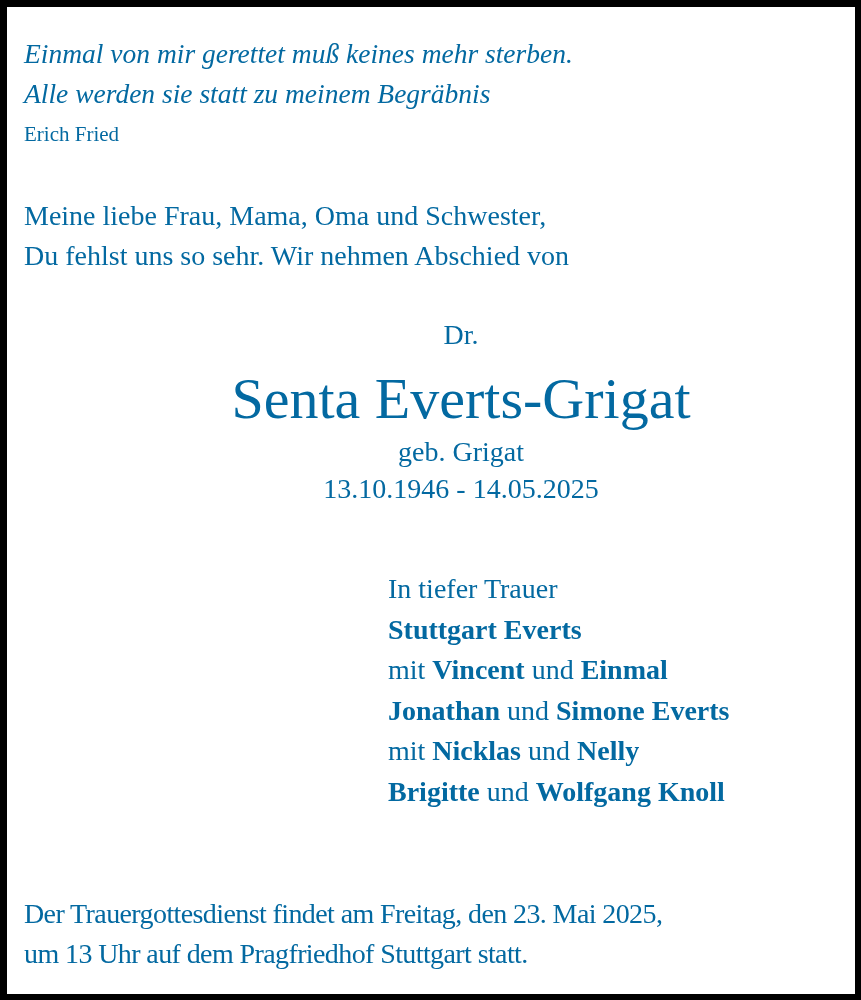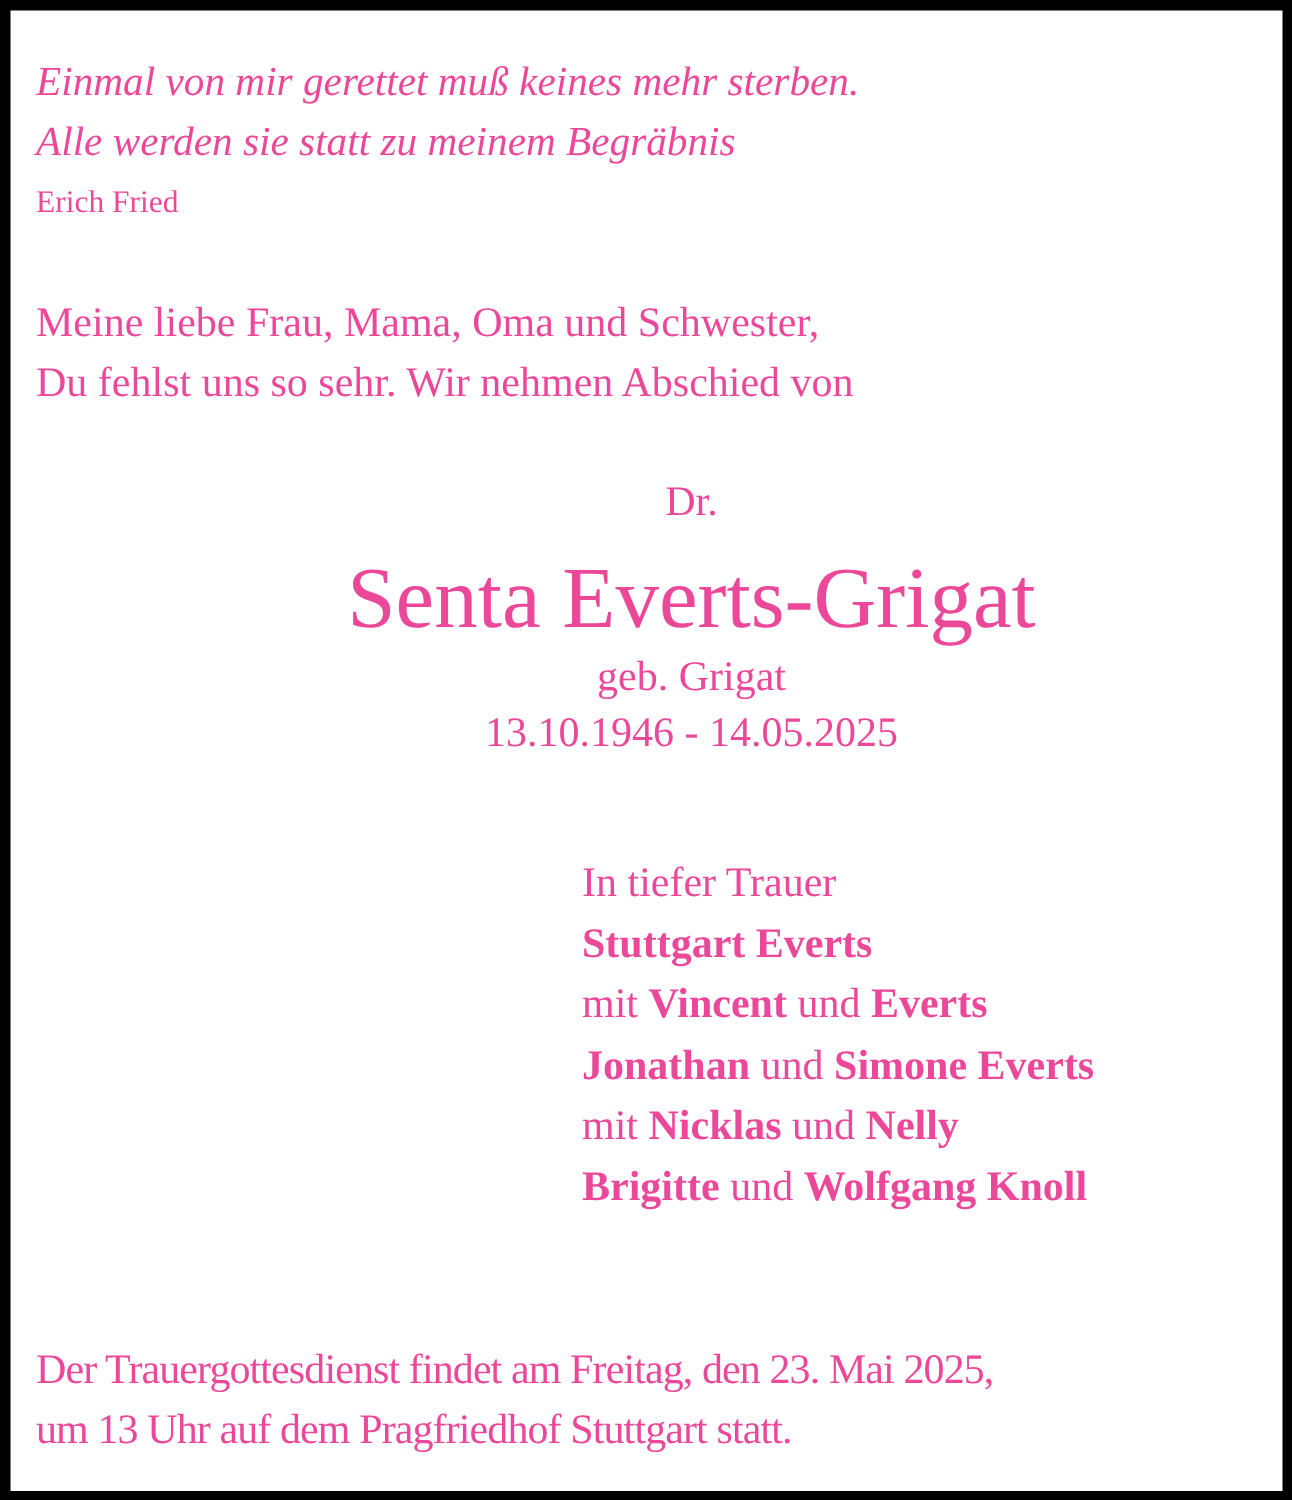--- a/index.html
+++ b/index.html
@@ -1,20 +1,20 @@
 <!DOCTYPE html>
 <html><head>
   <meta charset="utf-8">
   <style>
     html, body { margin: 0; padding: 0; background: #000; }
     body { width: 861px; height: 1000px; overflow: hidden; }
     .frame {
       position: absolute; left: 7px; top: 7px;
       width: 848px; height: 987px;
-      background: #fff; color: #ec4899;
+      background: #fff; color: #0369a1;
       font-family: "Liberation Serif", "DejaVu Serif", serif;
     }
     .abs { position: absolute; white-space: nowrap; }
     .quote { left: 17px; font-style: italic; font-size: 27.5px; line-height: 40px; }
     .q1 { top: 27px; }
     .q2 { top: 67px; }
     .author { left: 17px; top: 112px; font-size: 21px; line-height: 30px; }
     .intro { left: 17px; font-size: 28px; line-height: 40px; }
     .i1 { top: 189px; }
     .i2 { top: 229px; }
@@ -43,21 +43,21 @@
 
   <div class="abs center title">Dr.</div>
   <div class="abs center name">Senta Everts-Grigat</div>
   <div class="abs center born">geb. Grigat</div>
   <div class="abs center dates">13.10.1946 - 14.05.2025</div>
 
   <div class="abs mourners">
     <div>In tiefer Trauer</div>
     <div id="mourner-lines">
         <div><b>Stuttgart Everts</b></div>
-        <div><span>mit </span><b>Vincent</b><span> und </span><b>Everts</b></div>
+        <div><span>mit </span><b>Vincent</b><span> und </span><b>Einmal</b></div>
         <div><b>Jonathan</b><span> und </span><b>Simone Everts</b></div>
         <div><span>mit </span><b>Nicklas</b><span> und </span><b>Nelly</b></div>
         <div><b>Brigitte</b><span> und </span><b>Wolfgang Knoll</b></div>
       </div>
   </div>
 
   <div class="abs service s1">Der Trauergottesdienst findet am Freitag, den 23. Mai 2025,</div>
   <div class="abs service s2">um 13 Uhr auf dem Pragfriedhof Stuttgart statt.</div>
 </div>
 

